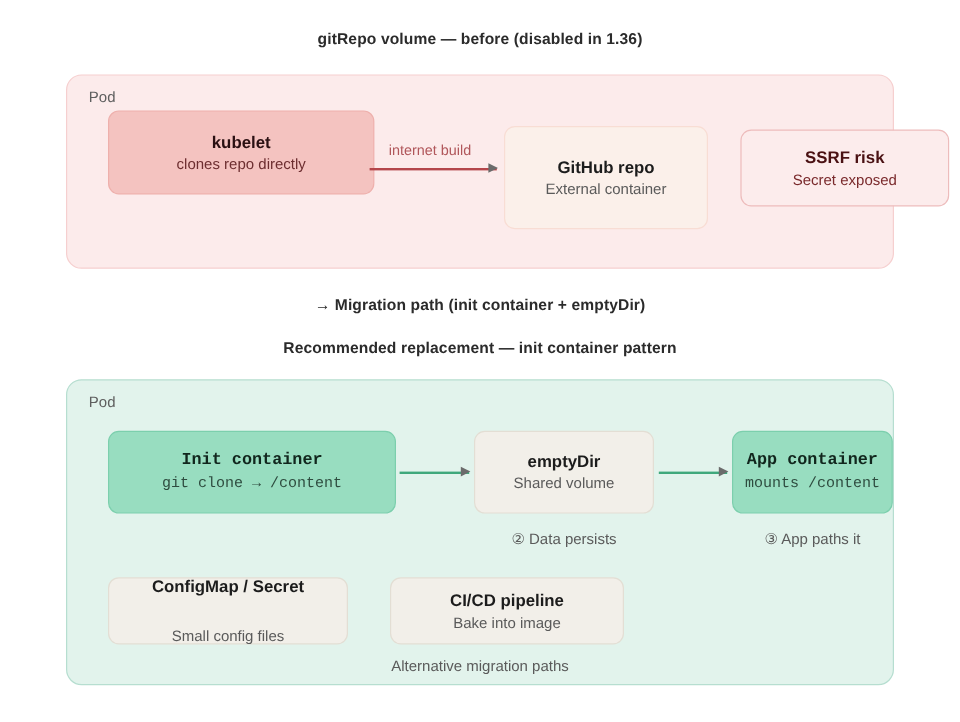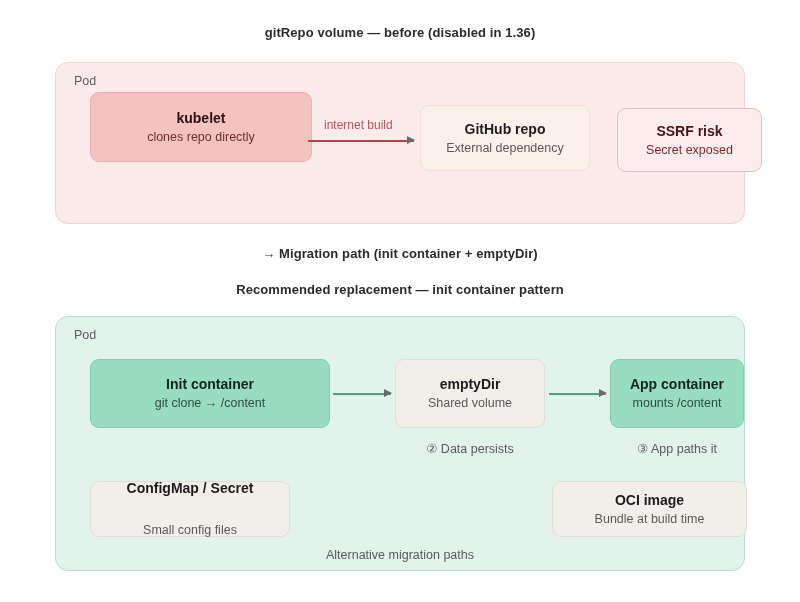--- a/index.html
+++ b/index.html
@@ -104,35 +104,36 @@
     background: #fcecec;
     border: 1.4px solid #edbcbc;
   }
   .node-risk .t { color: #4a1113; }
   .node-risk .s { color: #7a2a2c; }
 
   
   .node-green {
     background: #98ddc0;
     border: 1.3px solid #7ccfad;
+    font-family: Liberation Mono, monospace;
   }
   .node-green .t { color: #11261d; }
   .node-green .s { color: #2e4c3f; }
 
   
   .node-cream {
     background: #f2efe9;
     border: 1.3px solid #e3ded4;
     text-align: right;
   }
 
   
   .n-kubelet { left: 90px;  top: 92px; width: 222px; height: 70px; }
-  .n-github  { left: 420px; top: 105px; width: 170px; height: 66px; }
-  .n-ssrf    { left: 617px; top: 108px; width: 145px; height: 64px; }
+  .n-github  { left: 420px; top: 105px; width: 170px; height: 86px; }
+  .n-ssrf    { left: 617px; top: 108px; width: 174px; height: 64px; }
 
   
   .n-init    { left: 90px;  top: 359px; width: 240px; height: 69px; }
   .n-empty   { left: 395px; top: 359px; width: 150px; height: 69px; }
   .n-app     { left: 610px; top: 359px; width: 134px; height: 69px; }
 
   .n-cfg     { left: 90px;  top: 481px; width: 200px; height: 56px; gap: 23px; }
   .n-cicd    { left: 325px; top: 481px; width: 195px; height: 56px; }
   .n-oci     { left: 552px; top: 481px; width: 195px; height: 56px; }
 
@@ -207,21 +208,21 @@
   </div>
 
   <div class="arrow arrow-red a-internet">
     <div class="line"></div>
     <div class="head"></div>
   </div>
   <div class="arrow-label lbl-internet">internet build</div>
 
   <div class="node node-cream-pink n-github">
     <div class="t">GitHub repo</div>
-    <div class="s">External dependency</div>
+    <div class="s">External container</div>
   </div>
 
   <div class="node node-risk n-ssrf">
     <div class="t">SSRF risk</div>
     <div class="s">Secret exposed</div>
   </div>
 
   <div class="section-title title-migrate">→ Migration path (init container + emptyDir)</div>
 
   <div class="section-title title-recommend">Recommended replacement — init container pattern</div>
@@ -256,21 +257,21 @@
   </div>
 
   <div class="step st2">② Data persists</div>
   <div class="step st3">③ App paths it</div>
 
   <div class="node node-cream n-cfg">
     <div class="t">ConfigMap / Secret</div>
     <div class="s">Small config files</div>
   </div>
 
-
-  <div class="node node-cream n-oci">
-    <div class="t">OCI image</div>
-    <div class="s">Bundle at build time</div>
-  </div>
+  <div class="node node-cream n-cicd">
+    <div class="t">CI/CD pipeline</div>
+    <div class="s">Bake into image</div>
+  </div>
+
 
   <div class="alt-caption">Alternative migration paths</div>
 
 </div>
 
 </body></html>

